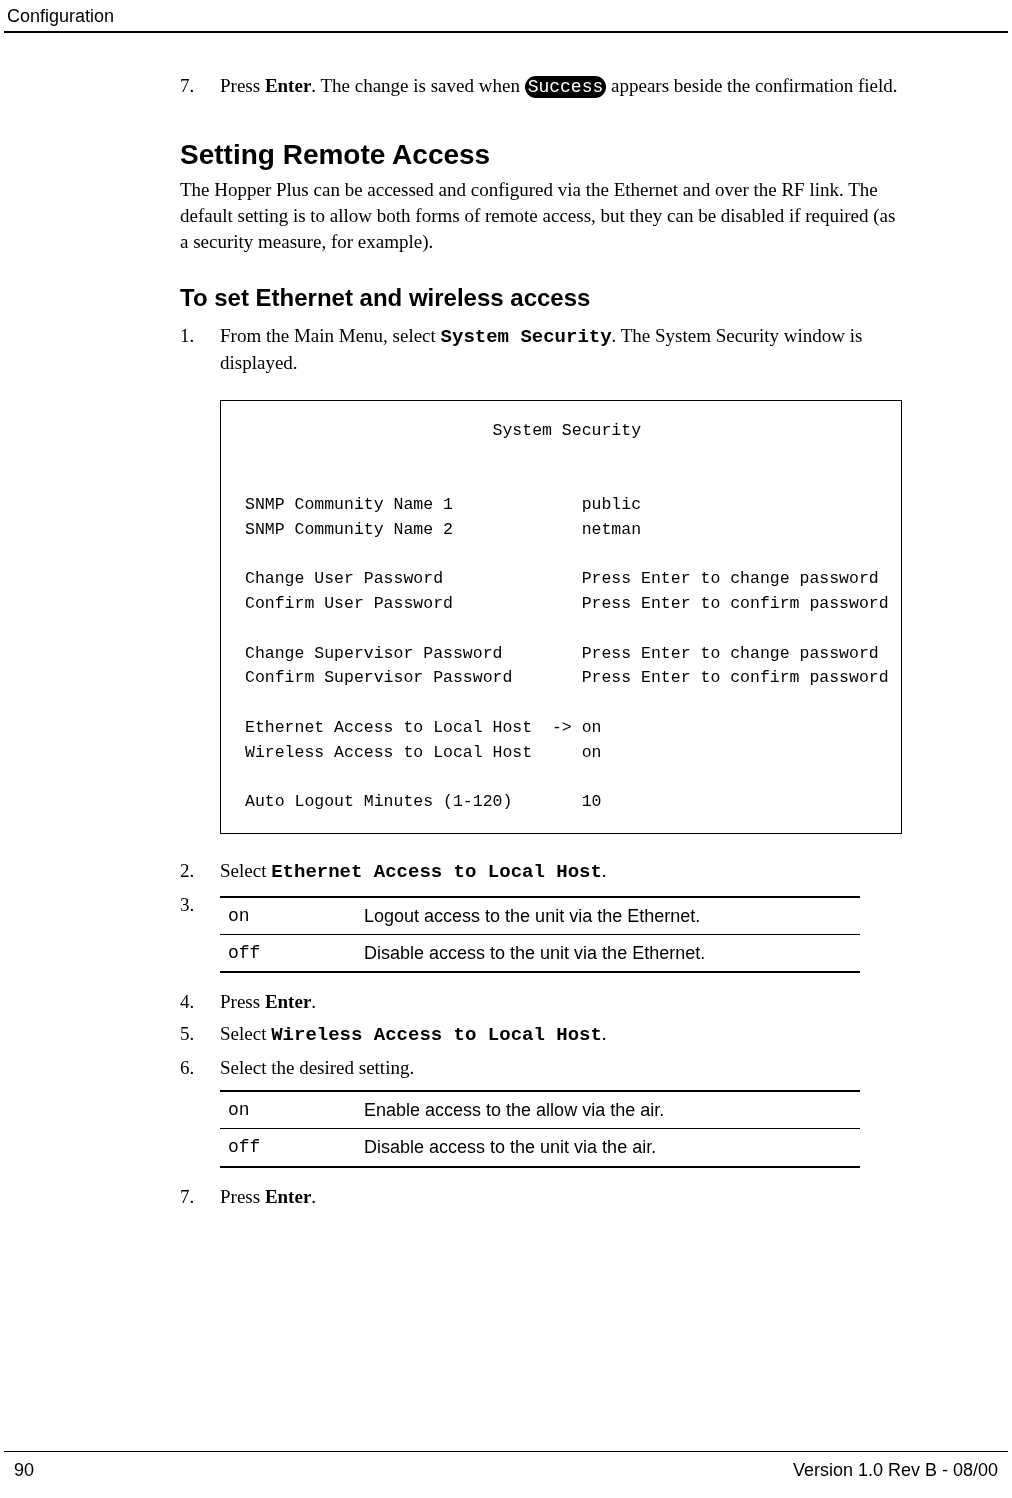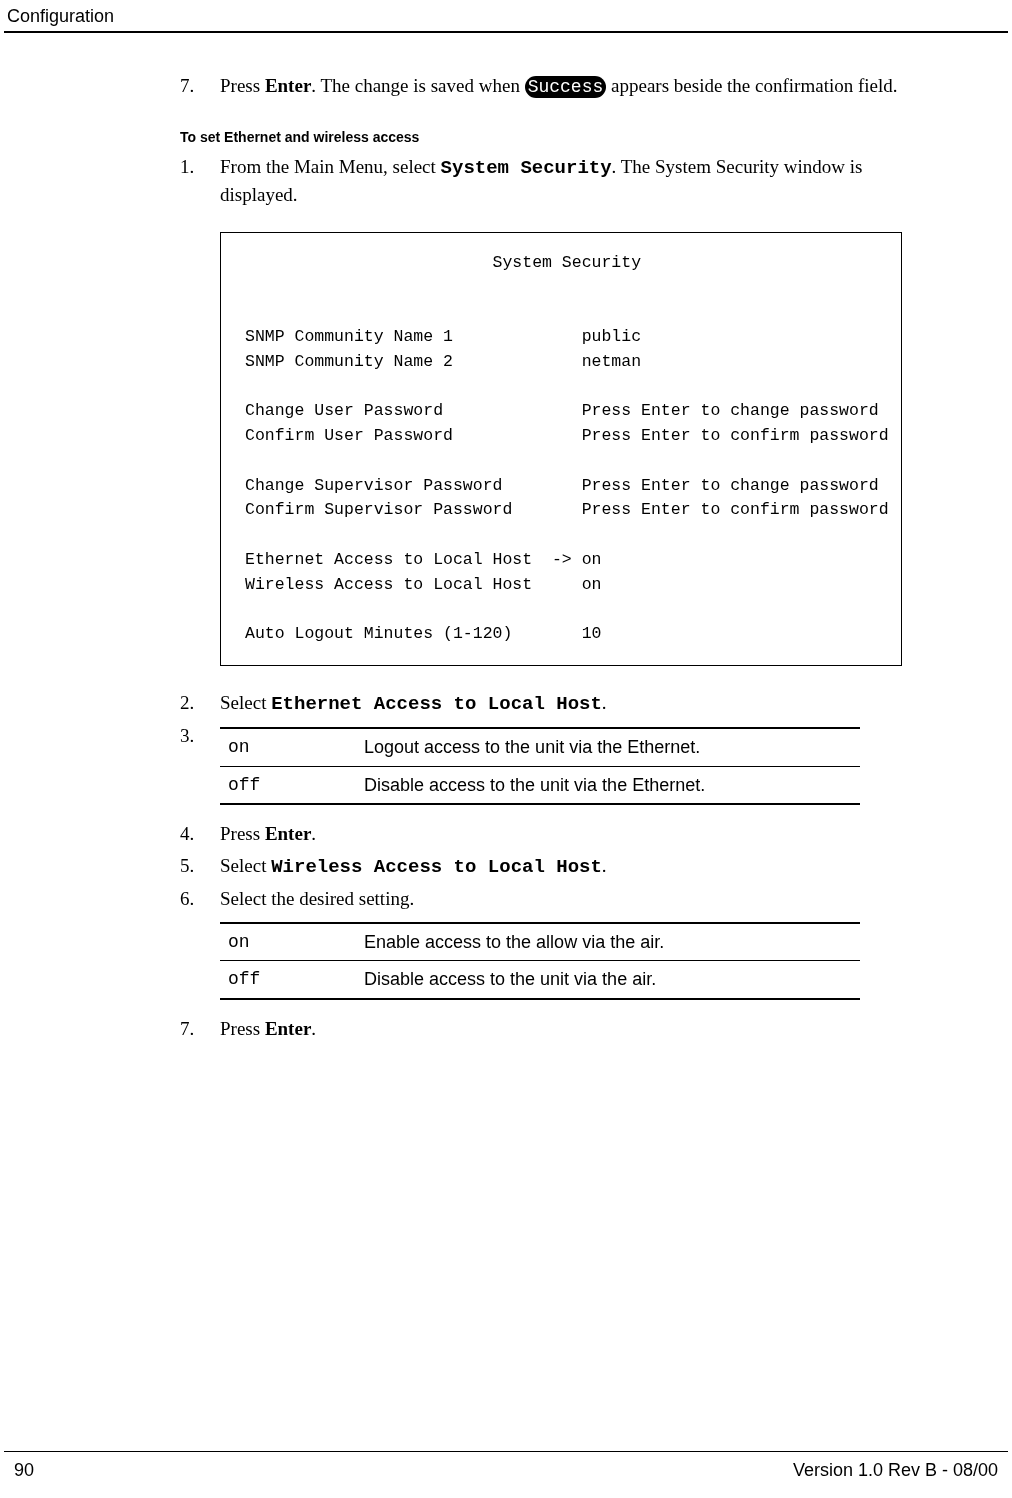--- a/index.html
+++ b/index.html
@@ -49,21 +49,21 @@
     font-size: 28px;
     margin-top: 36px;
     margin-bottom: 4px;
   }
   .intro {
     margin: 4px 0 24px 0;
   }
   .sub-heading {
     font-family: Helvetica, Arial, sans-serif;
     font-weight: bold;
-    font-size: 14px;
+    font-size: 24px;
     margin-top: 28px;
     margin-bottom: 8px;
   }
   .inverse {
     background: #000;
     color: #fff;
     font-family: "Courier New", Courier, monospace;
     padding: 1px 3px;
     font-size: 18px;
     border-radius: 11px;
@@ -132,20 +132,22 @@
 
 <div class="content">
 
   <ol class="steps">
     <li>
       <span class="num">7.</span>
       <span>Press </span><b>Enter</b><span>. The change is saved when </span><span class="inverse">Success</span><span> appears beside the confirmation field.</span>
     </li>
   </ol>
 
+  <div class="section-title">Setting Remote Access</div>
+  <p class="intro">The Hopper Plus can be accessed and configured via the Ethernet and over the RF link. The default setting is to allow both forms of remote access, but they can be disabled if required (as a security measure, for example).</p>
 
   <div class="sub-heading">To set Ethernet and wireless access</div>
 
   <ol class="steps">
     <li>
       <span class="num">1.</span>
       <span>From the Main Menu, select </span><span class="mono-bold">System Security</span><span>. The System Security window is displayed.</span>
     </li>
   </ol>
 

